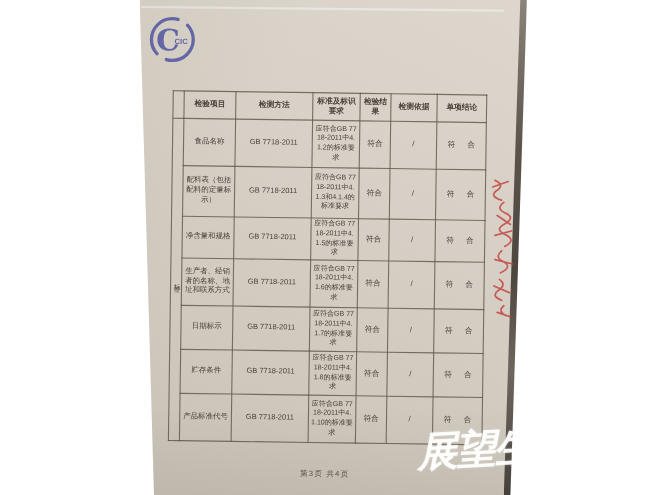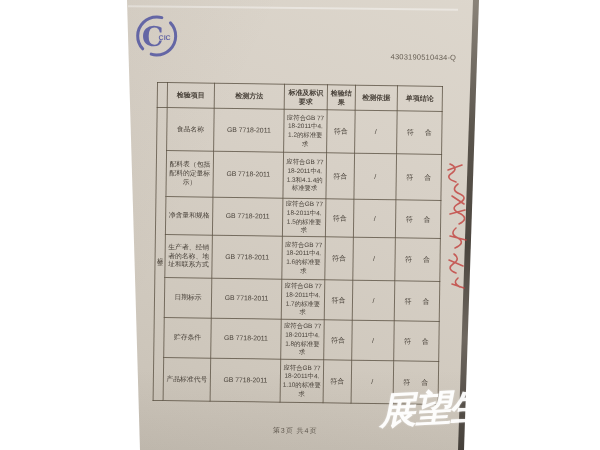--- a/index.html
+++ b/index.html
@@ -108,21 +108,20 @@
 
   <div class="content">
 
     <svg class="logo" viewBox="0 0 46 46">
       <circle cx="23" cy="23" r="19" fill="none" stroke="#5155a0" stroke-width="3" stroke-dasharray="49 10" stroke-dashoffset="14" stroke-linecap="round"></circle>
       <text x="19" y="33" font-size="27" font-weight="bold" text-anchor="middle" fill="#5155a0" font-family="DejaVu Serif, serif">C</text>
       <text x="31" y="27" font-size="7" font-weight="bold" text-anchor="middle" fill="#5155a0" font-family="Liberation Sans, sans-serif">CIC</text>
     </svg>
 
     <div class="report-meta">
-      <div>4303190510434-Q</div>
     </div>
 
     <table class="report">
       <colgroup>
         <col style="width:10px">
           <col style="width:47px">
           <col style="width:70px">
         <col style="width:43px">
           <col style="width:28px">
           <col style="width:42px">

